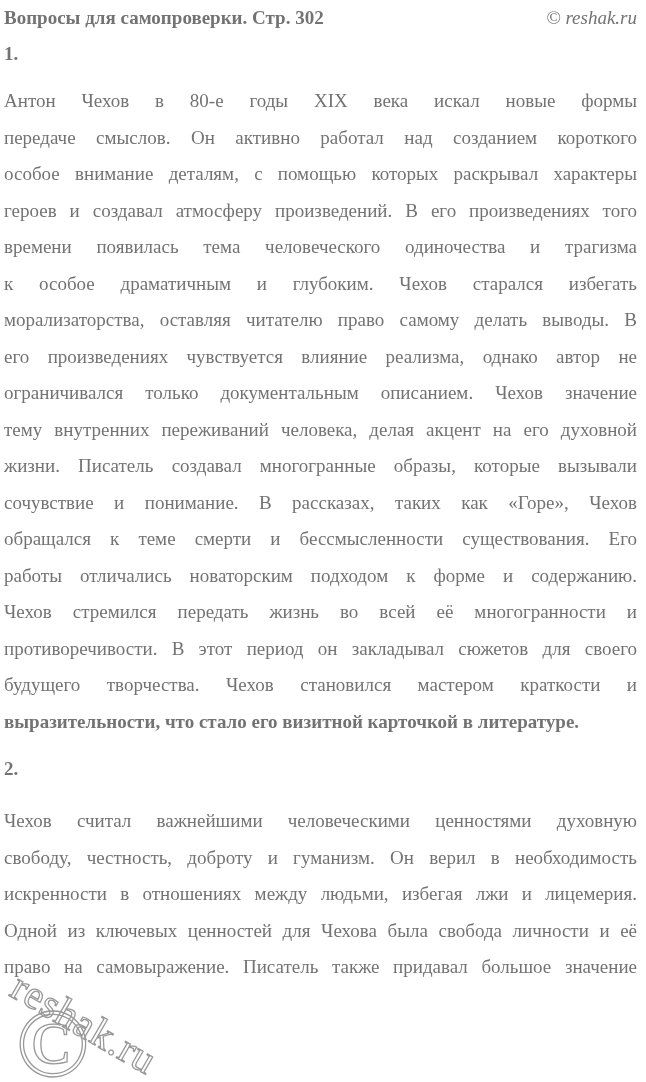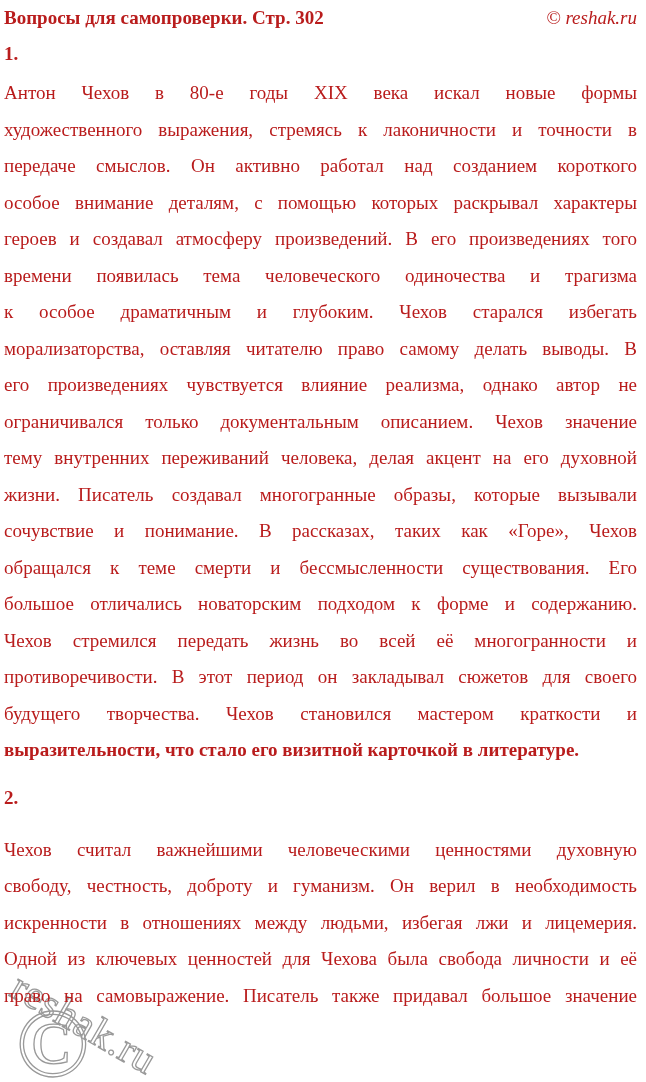--- a/index.html
+++ b/index.html
@@ -12,21 +12,21 @@
     height: 1082px;
     overflow: hidden;
   }
   .page {
     position: relative;
     width: 646px;
     height: 1082px;
     box-sizing: border-box;
     padding: 5px 9px 0 4px;
     background: #ffffff;
-    color: #b91c1c;
+    color: #737373;
     font-family: "Liberation Serif", serif;
     overflow: hidden;
   }
   .doc-header {
     display: flex;
     justify-content: space-between;
     align-items: baseline;
     font-size: 19px;
     line-height: 26px;
     position: relative;
@@ -41,21 +41,21 @@
   .section-number {
     font-weight: bold;
     font-size: 19px;
     line-height: 26px;
   }
   #section-1 .section-number { margin-top: 10px; }
   #section-2 .section-number { margin-top: 16px; }
   .paragraph {
     font-size: 19px;
   }
-  #section-1 .paragraph { margin-top: 8px; }
+  #section-1 .paragraph { margin-top: 16px; }
   #section-2 .paragraph { margin-top: 21px; }
   .line {
     line-height: 36.5px;
     text-align: justify;
     text-align-last: justify;
   }
   .line.last {
     text-align-last: left;
     font-weight: bold;
   }
@@ -81,34 +81,33 @@
 
   <div class="doc-header">
     <span class="doc-title">Вопросы для самопроверки. Стр. 302</span>
     <span class="doc-copyright">© reshak.ru</span>
   </div>
 
   <div class="section" id="section-1">
     <div class="section-number">1.</div>
     <div class="paragraph">
         <div class="line">Антон Чехов в 80-е годы XIX века искал новые формы</div>
-        <div class="line">художественного выражения, стремясь к лаконичности и точности в</div>
         <div class="line">передаче смыслов. Он активно работал над созданием короткого</div>
         <div class="line">особое внимание деталям, с помощью которых раскрывал характеры</div>
         <div class="line">героев и создавал атмосферу произведений. В его произведениях того</div>
         <div class="line">времени появилась тема человеческого одиночества и трагизма</div>
         <div class="line">к особое драматичным и глубоким. Чехов старался избегать</div>
         <div class="line">морализаторства, оставляя читателю право самому делать выводы. В</div>
         <div class="line">его произведениях чувствуется влияние реализма, однако автор не</div>
         <div class="line">ограничивался только документальным описанием. Чехов значение</div>
         <div class="line">тему внутренних переживаний человека, делая акцент на его духовной</div>
         <div class="line">жизни. Писатель создавал многогранные образы, которые вызывали</div>
         <div class="line">сочувствие и понимание. В рассказах, таких как «Горе», Чехов</div>
         <div class="line">обращался к теме смерти и бессмысленности существования. Его</div>
-        <div class="line">большое отличались новаторским подходом к форме и содержанию.</div>
+        <div class="line">работы отличались новаторским подходом к форме и содержанию.</div>
         <div class="line">Чехов стремился передать жизнь во всей её многогранности и</div>
         <div class="line">противоречивости. В этот период он закладывал сюжетов для своего</div>
         <div class="line">будущего творчества. Чехов становился мастером краткости и</div>
         <div class="line last">выразительности, что стало его визитной карточкой в литературе.</div>
       </div>
   </div>
 
   <div class="section" id="section-2">
     <div class="section-number">2.</div>
     <div class="paragraph">

